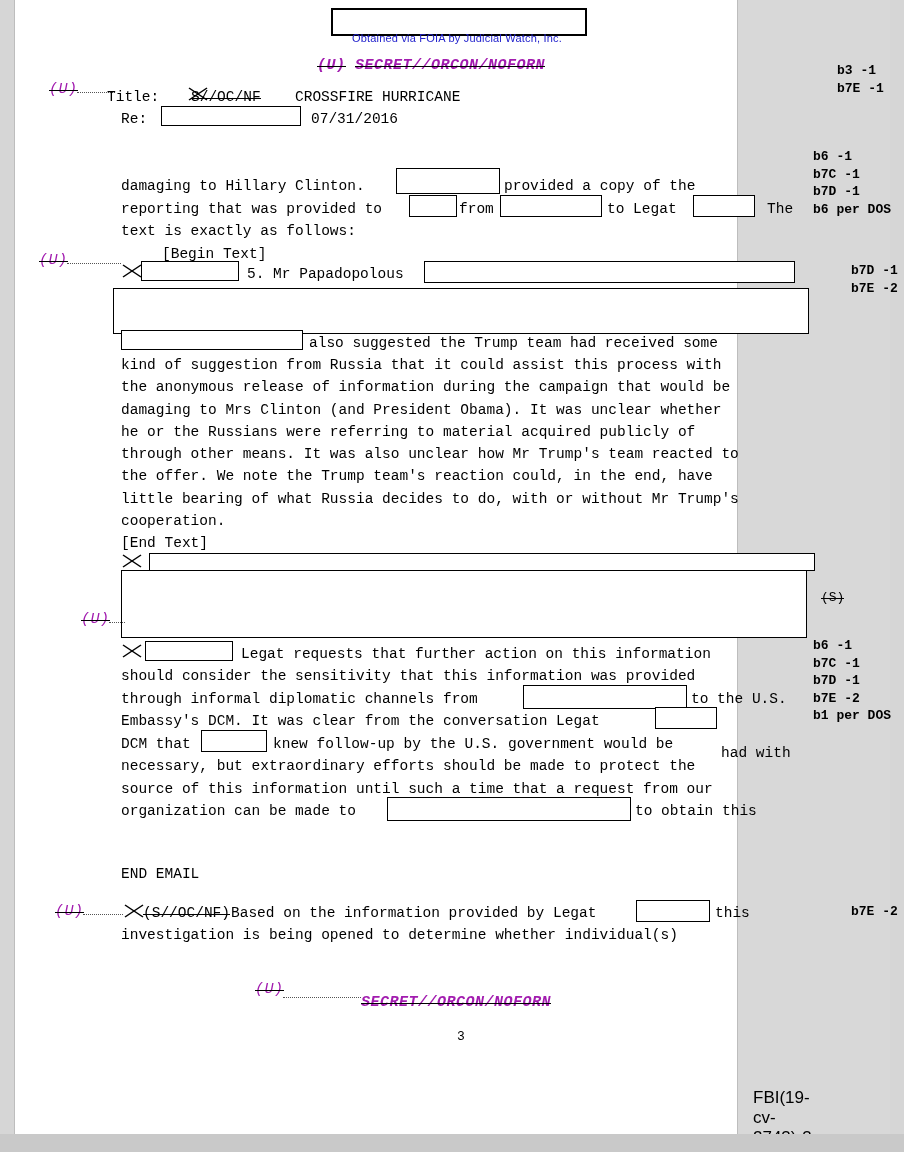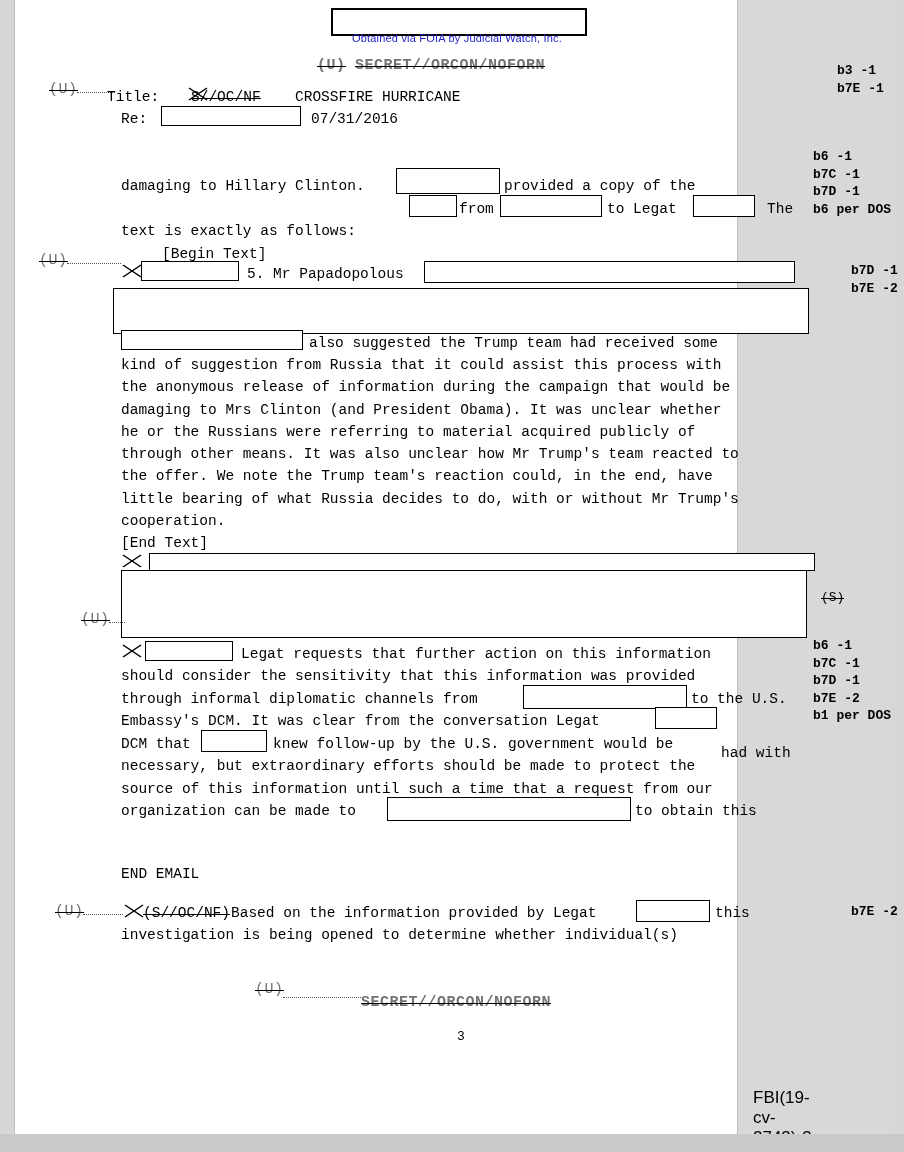--- a/index.html
+++ b/index.html
@@ -62,22 +62,23 @@
     color: #2222cc;
     font-family: "Liberation Sans", sans-serif;
     font-size: 11px;
     letter-spacing: 0.2px;
   }
   .class-banner {
     font-family: "Liberation Mono", monospace;
     font-size: 15px;
     font-weight: bold;
     letter-spacing: 0.5px;
-    color: #737373;
+    color: #a21caf;
     white-space: nowrap;
+    font-style: italic;
   }
   .strike {
     position: relative;
     display: inline-block;
   }
   .strike::after {
     content: "";
     position: absolute;
     left: 0; right: 0;
     top: 52%;
@@ -179,20 +180,21 @@
 
   <div class="abs codes" style="left:798px; top:148px;">b6 -1
 b7C -1
 b7D -1
 b6 per DOS</div>
 
   <div class="abs doc-text" style="left:106px; top:175px;">damaging to Hillary Clinton.</div>
   <div class="abs redact" style="left:381px; top:168px; width:104px; height:26px;"></div>
   <div class="abs doc-text" style="left:489px; top:175px;">provided a copy of the</div>
 
+  <div class="abs doc-text" style="left:106px; top:198px;">reporting that was provided to</div>
   <div class="abs redact" style="left:394px; top:195px; width:48px; height:22px;"></div>
   <div class="abs doc-text" style="left:444px; top:198px;">from</div>
   <div class="abs redact" style="left:485px; top:195px; width:102px; height:22px;"></div>
   <div class="abs doc-text" style="left:592px; top:198px;">to Legat</div>
   <div class="abs redact" style="left:678px; top:195px; width:62px; height:22px;"></div>
   <div class="abs doc-text" style="left:752px; top:198px;">The</div>
 
   <div class="abs doc-text" style="left:106px; top:220px;">text is exactly as follows:</div>
 
   <div class="abs doc-text" style="left:106px; top:243px;margin-left:41px;">[Begin Text]</div>

